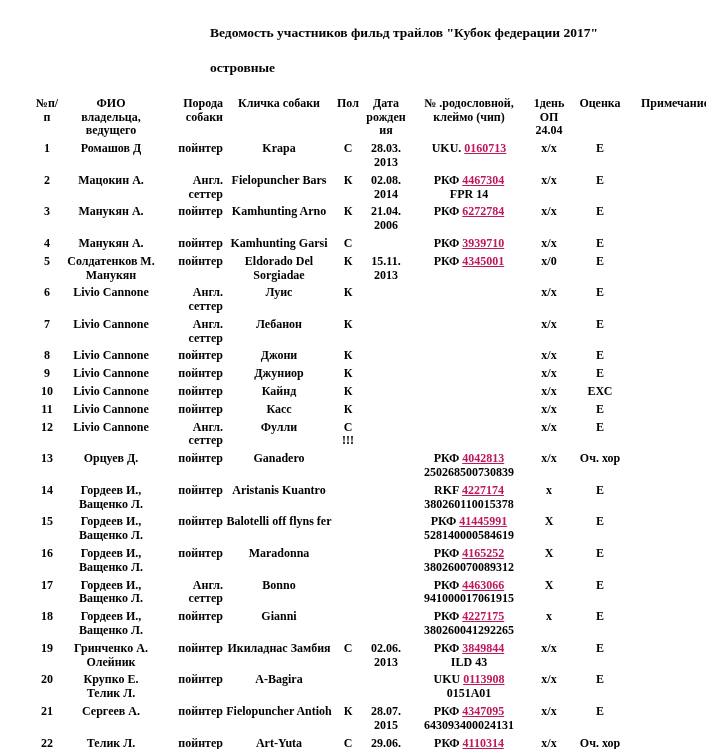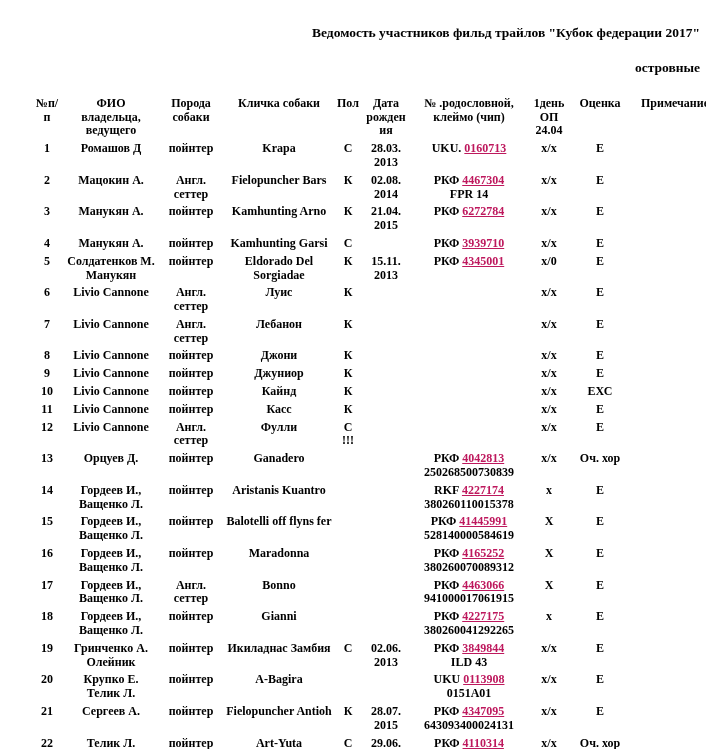--- a/index.html
+++ b/index.html
@@ -16,21 +16,21 @@
     color: #000000;
   }
   .page {
     box-sizing: border-box;
     width: 706px;
     padding: 6px 6px 0 30px;
   }
   .title {
     width: 490px;
     margin-left: 180px;
-    text-align: right;
+    text-align: left;
     font-size: 13.5px;
     line-height: 1.3;
     white-space: pre-line;
   }
   table.participants {
     width: 670px;
     border-collapse: collapse;
     table-layout: fixed;
     margin-top: 2px;
     font-size: 12px;
@@ -40,21 +40,21 @@
     padding: 1px 1px 3px 1px;
     line-height: 1.15;
     white-space: pre-line;
     text-align: center;
     font-weight: 700;
     overflow: hidden;
   }
   td.c-owner { text-align: center; }
   .c-num   { width: 32px; }
   .c-owner { width: 92px; }
-  .c-breed { width: 64px; }
+  .c-breed { width: 64px; text-align: right; }
   .c-dog   { width: 108px; }
   .c-sex   { width: 26px; }
   .c-dob   { width: 46px; }
   .c-ped   { width: 116px; }
   .c-day   { width: 40px; }
   .c-score { width: 58px; }
   .c-note  { width: 88px; }
   a.ped-link {
     color: #be185d;
     text-decoration: underline;
@@ -125,21 +125,21 @@
     <td class="c-note"></td>
   </tr>
 
   <tr>
     <td class="c-num">3</td>
     <td class="c-owner">Манукян А.</td>
     <td class="c-breed">пойнтер</td>
     <td class="c-dog">Kamhunting Arno</td>
     <td class="c-sex">К</td>
     <td class="c-dob">21.04.
-2015</td>
+2006</td>
     <td class="c-ped"><span>РКФ</span> <a class="ped-link" href="#">6272784</a><div class="ped-extra"></div></td>
     <td class="c-day">х/х</td>
     <td class="c-score">Е</td>
     <td class="c-note"></td>
   </tr>
 
   <tr>
     <td class="c-num">4</td>
     <td class="c-owner">Манукян А.</td>
     <td class="c-breed">пойнтер</td>

